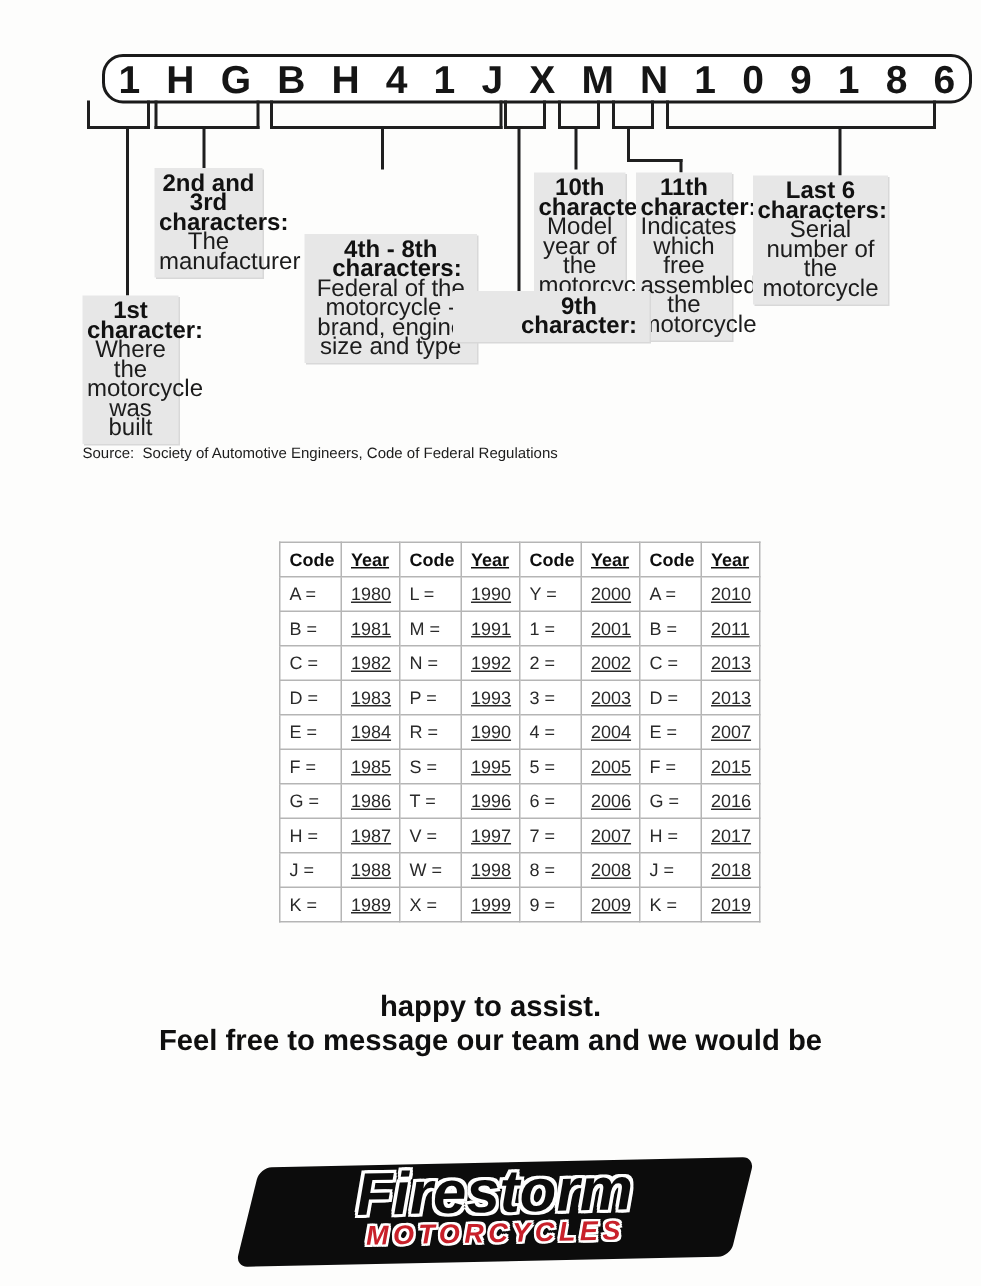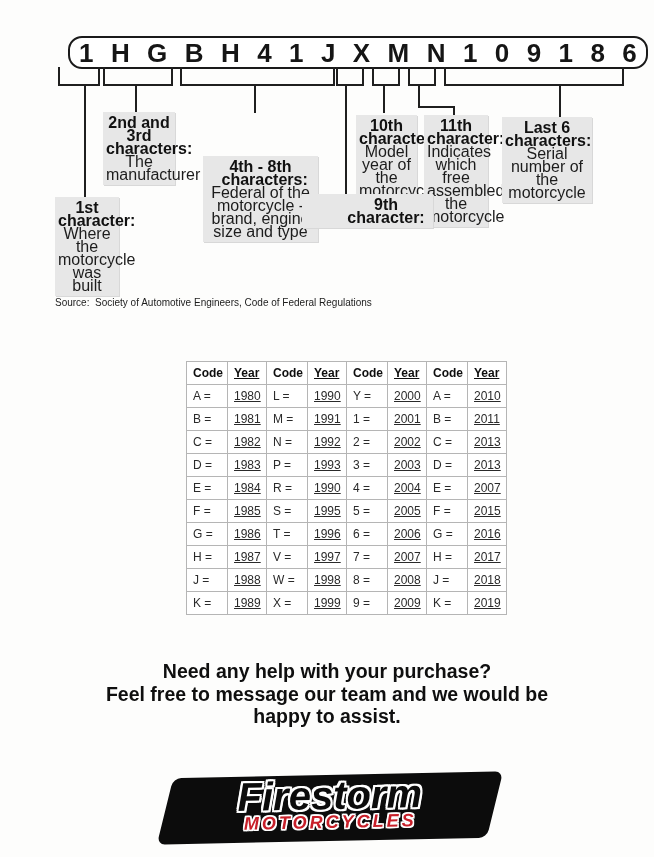--- a/index.html
+++ b/index.html
@@ -284,23 +284,22 @@
           <td class="year">1999</td>
           <td class="code">9 =</td>
           <td class="year">2009</td>
           <td class="code">K =</td>
           <td class="year">2019</td>
         </tr>
       </tbody>
   </table>
 
   <div class="help">
-    <div>Need any help with your purchase?</div>
+    <div>happy to assist.</div>
     <div>Feel free to message our team and we would be</div>
-    <div>happy to assist.</div>
   </div>
 
   <div class="logo">
     <div class="logo-plate"></div>
     <div class="logo-line1">Firestorm</div>
     <div class="logo-line2">MOTORCYCLES</div>
   </div>
 
 </div>
 

